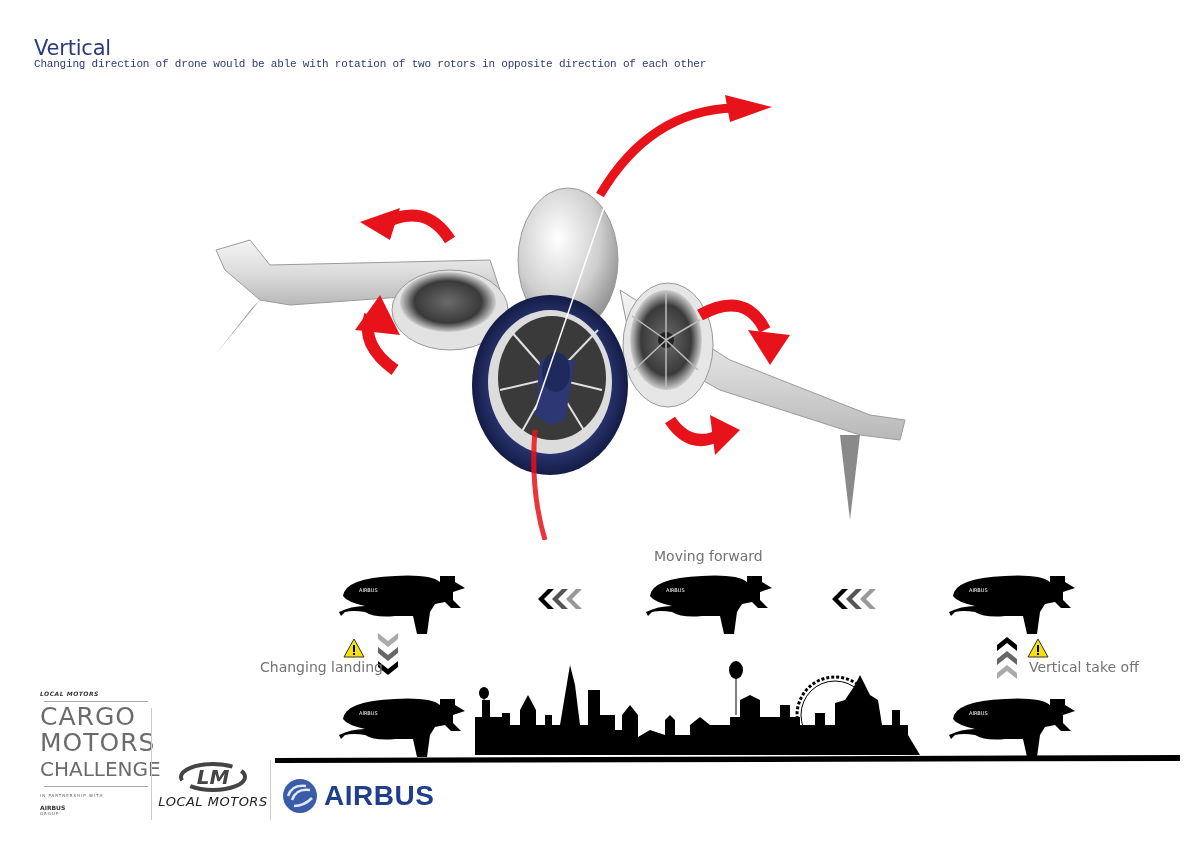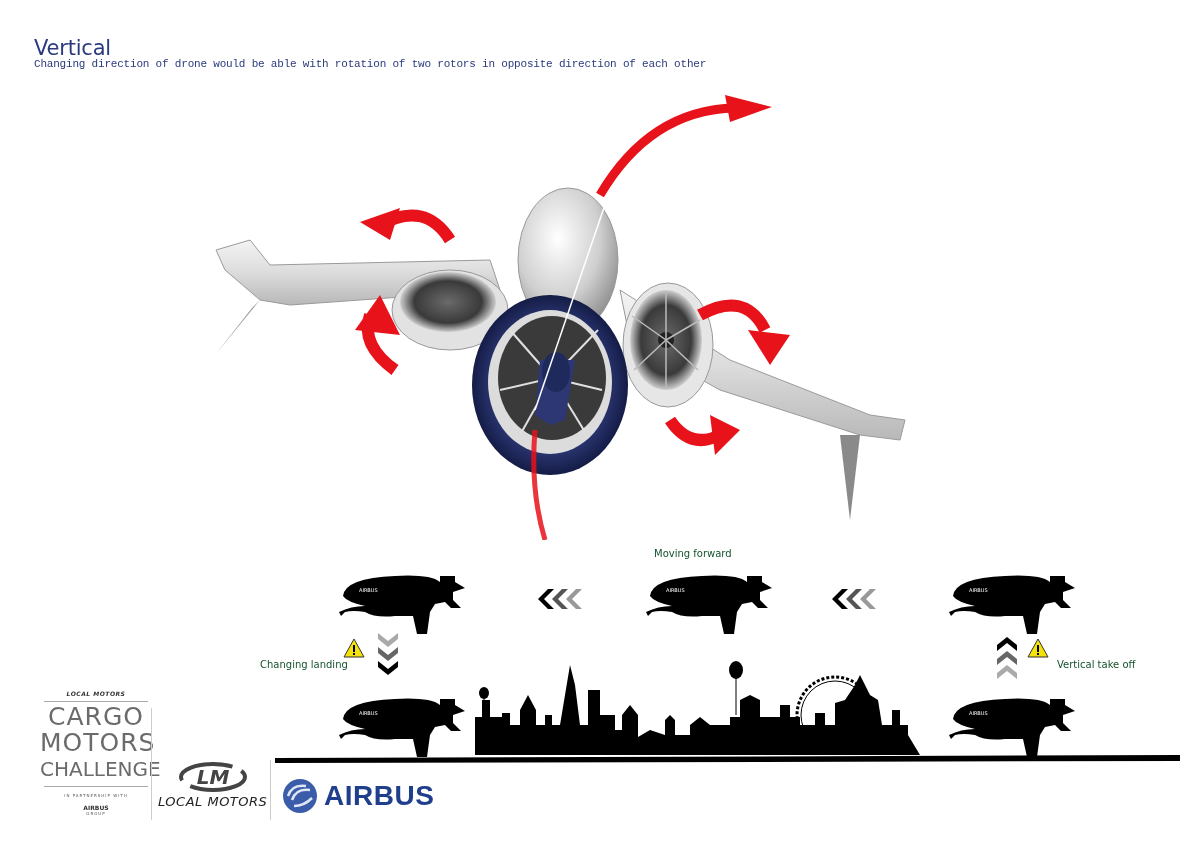--- a/index.html
+++ b/index.html
@@ -1,20 +1,20 @@
 <!DOCTYPE html>
 <html><head>
   <meta charset="utf-8">
   <style>
     html, body { margin: 0; padding: 0; background: #ffffff; }
     body { width: 1200px; height: 848px; position: relative; overflow: hidden; font-family: "DejaVu Sans", sans-serif; }
     .abs { position: absolute; }
     .title { left: 34px; top: 36px; font-size: 21px; color: #2a3a7c; font-family: "DejaVu Sans", sans-serif; letter-spacing: -0.2px; }
     .subtitle { left: 34px; top: 50px; font-size: 11px; color: #2a3a7c; font-family: Liberation Mono, monospace; letter-spacing: -0.2px; margin-top: 8px; }
-    .label { font-size: 10px; color: #14532d; font-family: "DejaVu Sans", sans-serif; white-space: nowrap; }
+    .label { font-size: 14px; color: #737373; font-family: "DejaVu Sans", sans-serif; white-space: nowrap; }
     .lm-top { font-style: italic; font-weight: bold; font-size: 6px; letter-spacing: 0.5px; color: #333; }
     .cdc { color: #6b6b6b; font-size: 25px; line-height: 26px; letter-spacing: 1px; font-family: "DejaVu Sans", sans-serif; }
     .partner { font-size: 4px; color: #555; letter-spacing: 1px; }
     .airbus-small { font-size: 6px; font-weight: bold; color: #333; }
     .lm-text { font-style: italic; font-size: 13px; letter-spacing: 0.5px; color: #222; font-family: "DejaVu Sans", sans-serif; }
     .airbus-big { font-size: 28px; font-weight: bold; color: #1f3e8c; font-family: "Liberation Sans", sans-serif; letter-spacing: 0.5px; }
     .vline { background: #cccccc; width: 1px; }
     svg { display: block; }
   </style>
 </head>
@@ -183,51 +183,51 @@
 <svg class="abs" style="left:997px;top:637px;" width="20" height="46" viewBox="0 0 20 46">
   <polygon points="0,14 10,6 20,14 20,8 10,0 0,8" fill="#000"></polygon>
   <polygon points="0,28 10,20 20,28 20,22 10,14 0,22" fill="#666"></polygon>
   <polygon points="0,42 10,34 20,42 20,36 10,28 0,36" fill="#aaa"></polygon>
 </svg>
 <svg class="abs" style="left:1027px;top:638px;" width="22" height="20" viewBox="0 0 22 20">
   <polygon points="11,1 21,19 1,19" fill="#f4e20a" stroke="#333" stroke-width="1"></polygon>
   <rect x="10" y="7" width="2" height="7" fill="#000"></rect>
   <rect x="10" y="15" width="2" height="2" fill="#000"></rect>
 </svg>
-<div class="abs label" style="left:1029px;top:659px;margin-left:28px;">Vertical take off</div>
+<div class="abs label" style="left:1029px;top:659px;">Vertical take off</div>
 
 <svg class="abs" style="left:270px;top:655px;" width="910" height="115" viewBox="0 0 910 115">
 
   <path d="M5 103 L910 100 L910 106 L5 108 Z" fill="#000"></path>
 
   <path d="M205 100 L205 62 L212 62 L212 45 L220 45 L220 62 L232 62 L232 58 L240 58 L240 70 L250 70 L250 55 L258 40 L266 55 L266 70 L275 70 L275 60 L282 60 L282 70 L290 70 L300 10 L305 30 L310 70 L318 70 L318 35 L330 35 L330 60 L345 60 L345 75 L352 75 L352 60 L360 50 L368 60 L368 82 L380 75 L395 80 L395 65 L400 60 L405 65 L405 80 L420 80 L420 70 L430 62 L440 70 L460 70 L460 62 L470 62 L470 45 L480 40 L490 45 L490 62 L510 62 L510 50 L520 50 L520 62 L530 62 L530 70 L545 70 L545 58 L555 58 L555 70 L565 70 L565 48 L575 45 L585 30 L590 20 L600 40 L608 45 L612 70 L622 70 L622 55 L630 55 L630 70 L638 70 L638 80 L650 100 Z" fill="#000"></path>
 
   <line x1="214" y1="60" x2="214" y2="40" stroke="#000" stroke-width="1"></line>
   <ellipse cx="214" cy="38" rx="5" ry="6" fill="#000"></ellipse>
   <line x1="466" y1="60" x2="466" y2="20" stroke="#000" stroke-width="1"></line>
   <ellipse cx="466" cy="15" rx="7" ry="9" fill="#000"></ellipse>
 
   <circle cx="565" cy="60" r="38" fill="none" stroke="#000" stroke-width="3" stroke-dasharray="3 2"></circle>
   <circle cx="565" cy="60" r="34" fill="none" stroke="#000" stroke-width="1"></circle>
 </svg>
 
-<div class="abs" style="left:40px;top:690px;width:112px;text-align:center;">
+<div class="abs" style="left:40px;top:690px;width:112px;">
   <div class="lm-top">LOCAL MOTORS</div>
   <div style="border-top:1px solid #aaa;margin:4px 4px 2px 4px;"></div>
   <div class="cdc">CARGO</div>
   <div class="cdc">MOTORS</div>
   <div class="cdc" style="font-size:20px;letter-spacing:0;">CHALLENGE</div>
   <div style="border-top:1px solid #aaa;margin:4px 4px 6px 4px;"></div>
   <div class="partner">IN PARTNERSHIP WITH</div>
   <div class="airbus-small" style="margin-top:6px;">AIRBUS</div>
   <div class="partner">GROUP</div>
 </div>
 <div class="abs vline" style="left:151px;top:708px;height:112px;"></div>
 
-<div class="abs" style="left:158px;top:760px;width:110px;">
+<div class="abs" style="left:158px;top:760px;width:110px;text-align:center;">
   <svg width="70" height="34" viewBox="0 0 70 34" style="margin:0 auto;">
     <ellipse cx="35" cy="17" rx="32" ry="13" fill="none" stroke="#444" stroke-width="4" stroke-dasharray="60 10"></ellipse>
     <text x="35" y="24" text-anchor="middle" font-size="20" font-style="italic" font-weight="bold" fill="#444" font-family="DejaVu Sans, sans-serif">LM</text>
   </svg>
   <div class="lm-text">LOCAL MOTORS</div>
 </div>
 <div class="abs vline" style="left:270px;top:760px;height:60px;"></div>
 
 <div class="abs" style="left:282px;top:778px;display:flex;align-items:center;gap:6px;">
   <svg width="36" height="36" viewBox="0 0 36 36">

